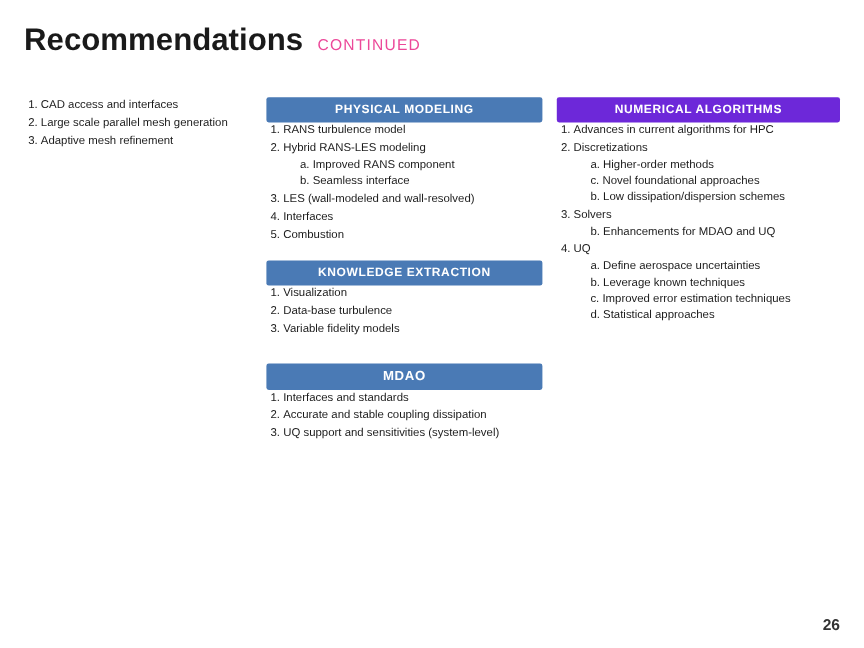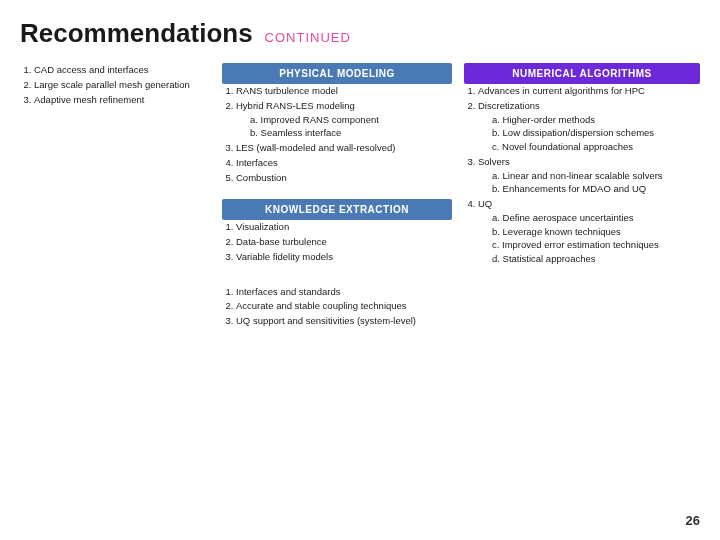--- a/index.html
+++ b/index.html
@@ -15,21 +15,21 @@
       width: 720px;
       height: 540px;
       padding: 18px 20px 12px 20px;
       display: flex;
       flex-direction: column;
     }
     .title-row {
       display: flex;
       align-items: baseline;
       gap: 12px;
-      margin-bottom: 14px;
+      margin-bottom: 32px;
     }
     .page-title {
       font-size: 26px;
       font-weight: bold;
       color: #1a1a1a;
     }
     .page-subtitle {
       font-size: 13px;
       font-weight: normal;
       color: #ec4899;
@@ -146,46 +146,46 @@
         <div class="section-body">
           <ol>
             <li>Visualization</li>
             <li>Data-base turbulence</li>
             <li>Variable fidelity models</li>
           </ol>
         </div>
       </div>
 
       <div class="section-block mdao-section">
+        <div class="section-header mdao-header">MDAO</div>
         <div class="section-body">
           <ol>
             <li>Interfaces and standards</li>
-            <li>Accurate and stable coupling techniques</li>
+            <li>Accurate and stable coupling dissipation</li>
             <li>UQ support and sensitivities (system-level)</li>
           </ol>
         </div>
       </div>
     </div>
 
     <div class="col col-right">
       <div class="section-block">
         <div class="section-header num-header">NUMERICAL ALGORITHMS</div>
         <div class="section-body">
           <ol>
             <li>Advances in current algorithms for HPC</li>
             <li>Discretizations
               <div class="sub-list">
                 <div>a. Higher-order methods</div>
+                <div>c. Novel foundational approaches</div>
                 <div>b. Low dissipation/dispersion schemes</div>
-                <div>c. Novel foundational approaches</div>
               </div>
             </li>
             <li>Solvers
               <div class="sub-list">
-                <div>a. Linear and non-linear scalable solvers</div>
                 <div>b. Enhancements for MDAO and UQ</div>
               </div>
             </li>
             <li>UQ
               <div class="sub-list">
                 <div>a. Define aerospace uncertainties</div>
                 <div>b. Leverage known techniques</div>
                 <div>c. Improved error estimation techniques</div>
                 <div>d. Statistical approaches</div>
               </div>

